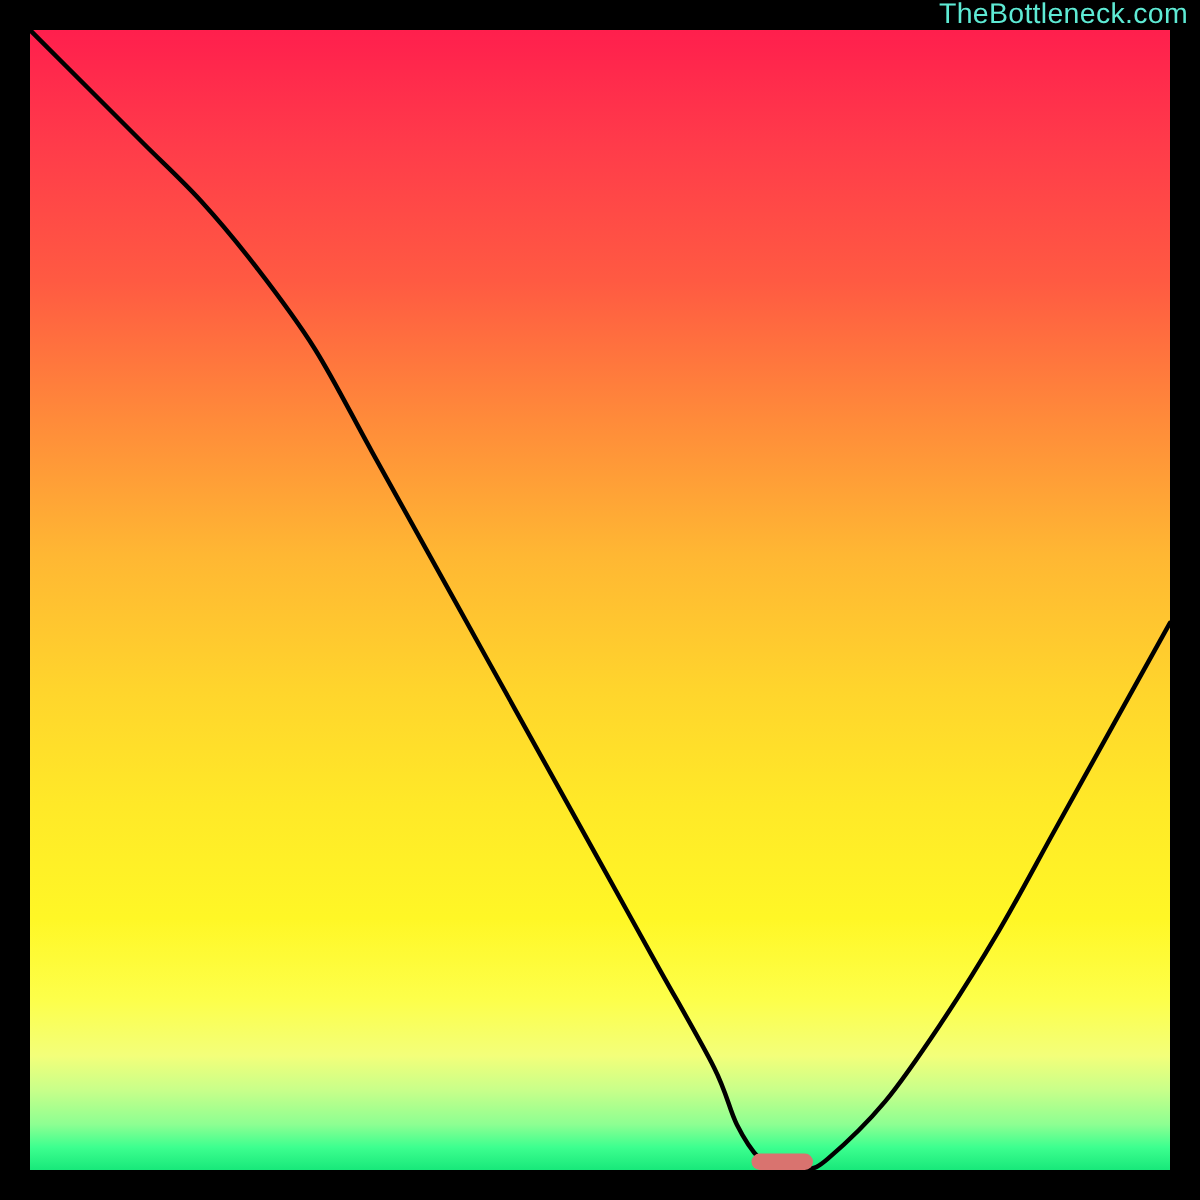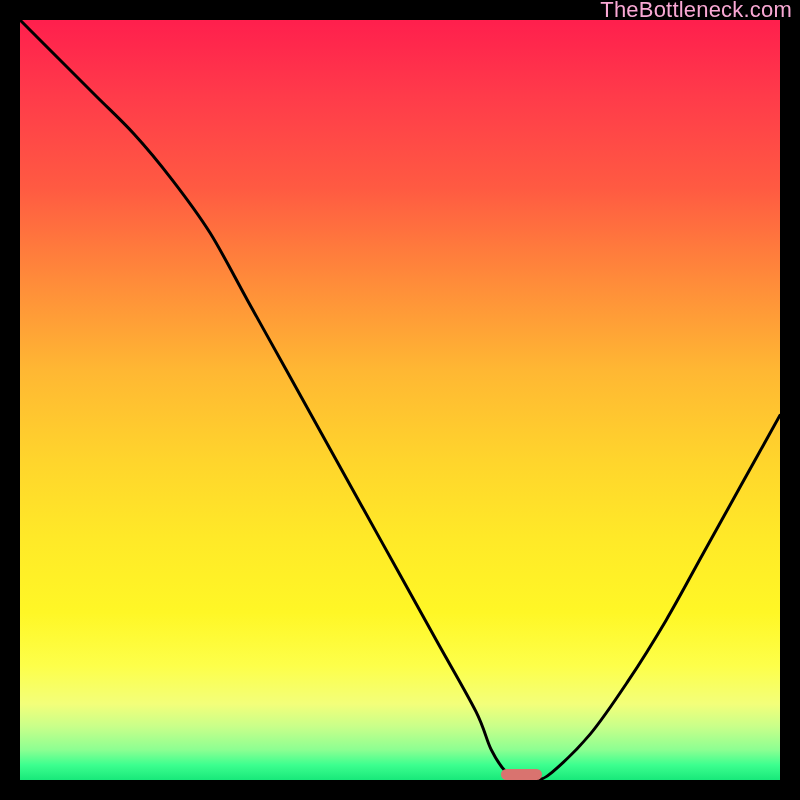--- a/index.html
+++ b/index.html
@@ -64,22 +64,22 @@
     background: #d9736f;
     
   }
   .watermark {
     position: absolute;
     top: 0;
     right: 8px;
     height: 20px;
     line-height: 20px;
     font-family: Arial, Helvetica, sans-serif;
-    font-size: 22px;
-    color: #f9a8d4;
+    font-size: 19px;
+    color: #5eead4;
     letter-spacing: 0.2px;
   }
 </style>
 </head>
 <body>
 
 <div class="frame">
   <div class="watermark">TheBottleneck.com</div>
 
   <div class="plot">

